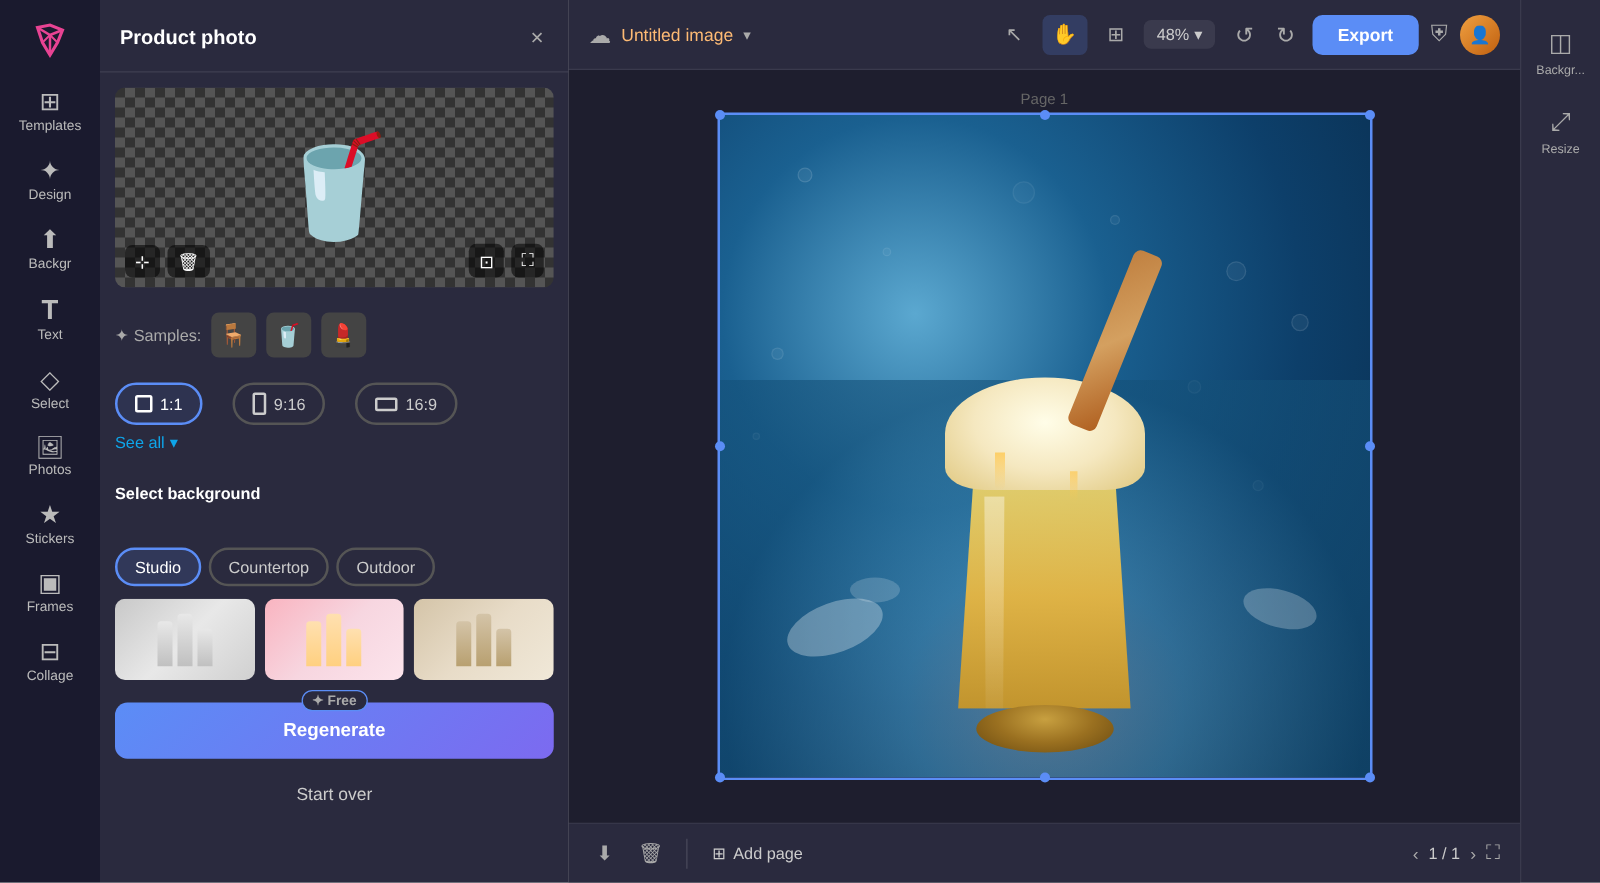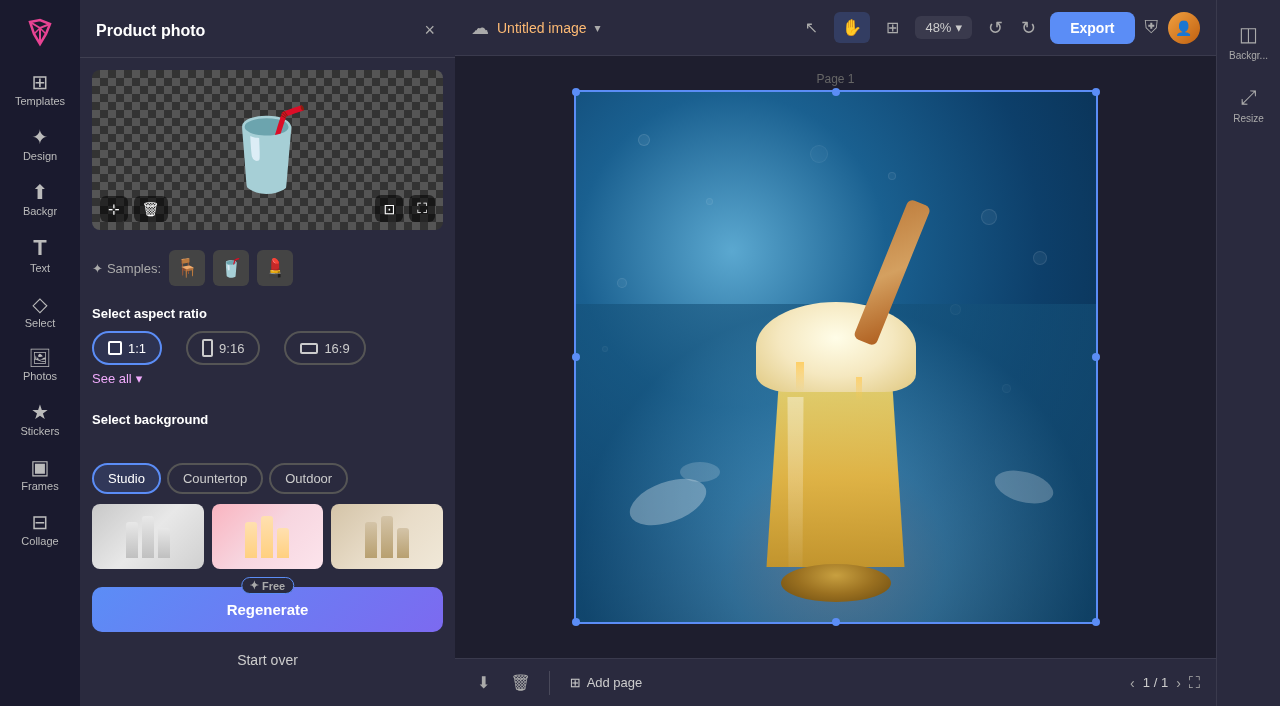--- a/index.html
+++ b/index.html
@@ -147,21 +147,21 @@
     .ratio-icon.square { width: 14px; height: 14px; }
     .ratio-icon.portrait { width: 11px; height: 18px; }
     .ratio-icon.landscape { width: 18px; height: 11px; }
 
     .see-all {
       display: flex;
       align-items: center;
       gap: 4px;
       background: none;
       border: none;
-      color: #f0abfc;
+      color: #0ea5e9;
       font-size: 13px;
       cursor: pointer;
       padding: 6px 0;
     }
 
     
     .bg-tabs { display: flex; gap: 6px; margin-bottom: 10px; }
     .bg-tab {
       padding: 6px 14px;
       border-radius: 20px;
@@ -557,21 +557,20 @@
     <span class="samples-label">
       <span>✦</span>
       <span>Samples:</span>
     </span>
     <div class="sample-thumb">🪑</div>
     <div class="sample-thumb">🥤</div>
     <div class="sample-thumb">💄</div>
   </div>
 
   <div class="section">
-    <div class="section-title">Select aspect ratio</div>
     <div class="ratio-buttons">
       <button class="ratio-btn active">
         <span class="ratio-icon square"></span>
         <span>1:1</span>
       </button>
       <button class="ratio-btn">
         <span class="ratio-icon portrait"></span>
         <span>9:16</span>
       </button>
       <button class="ratio-btn">

